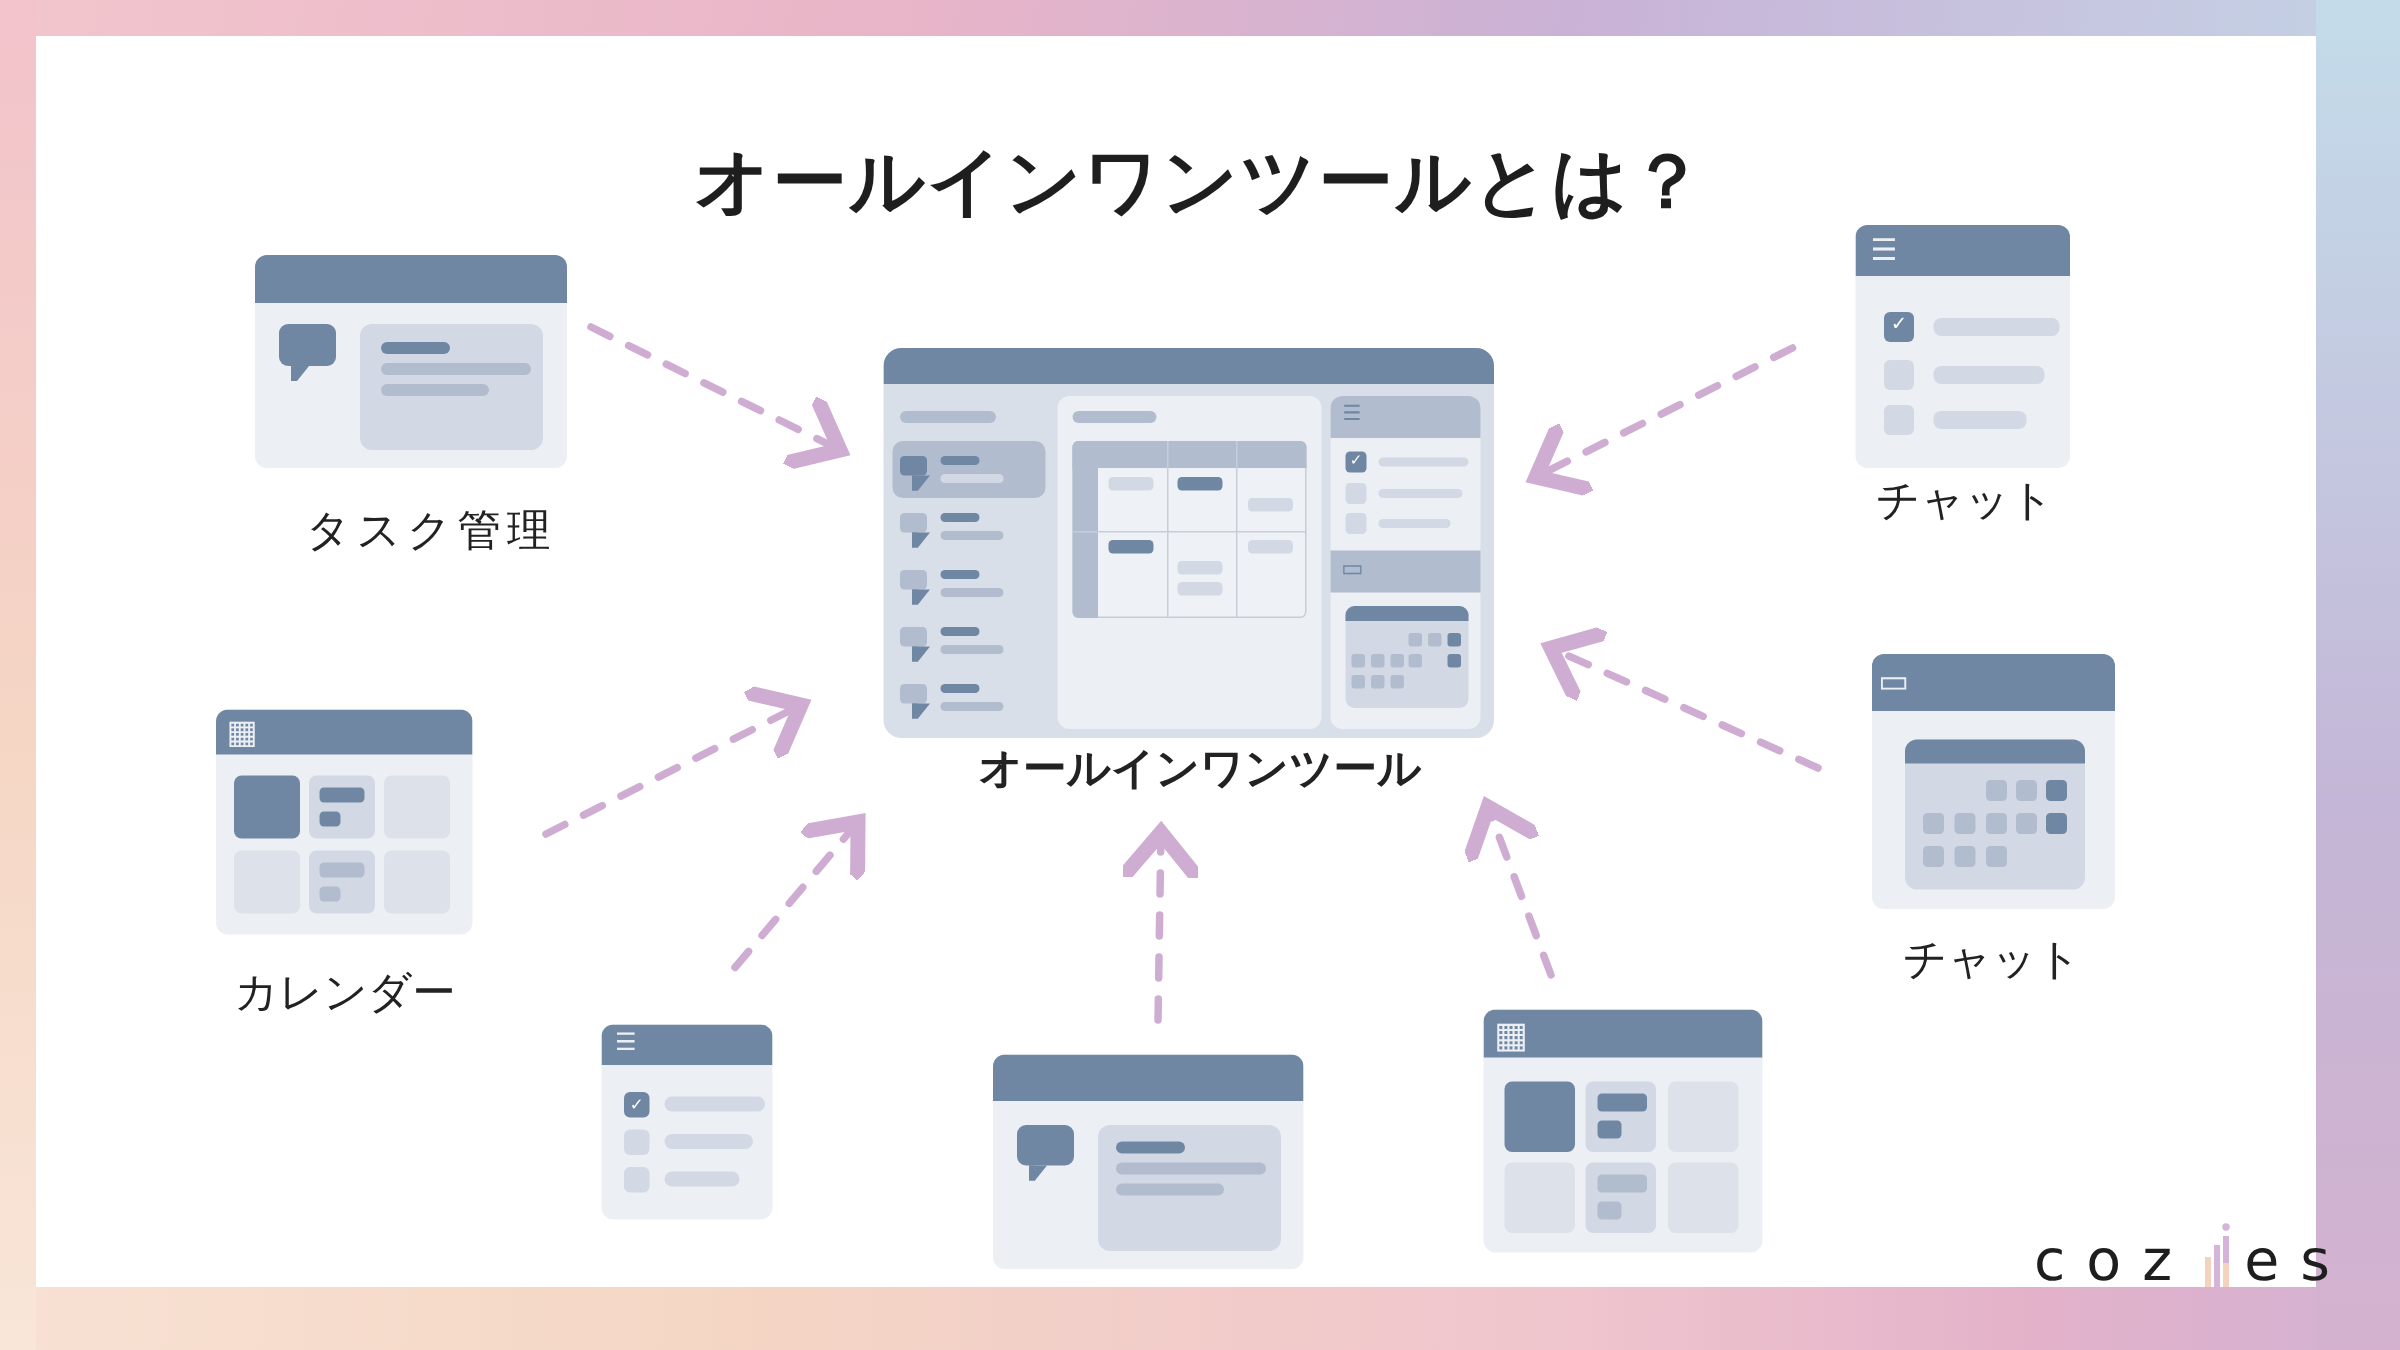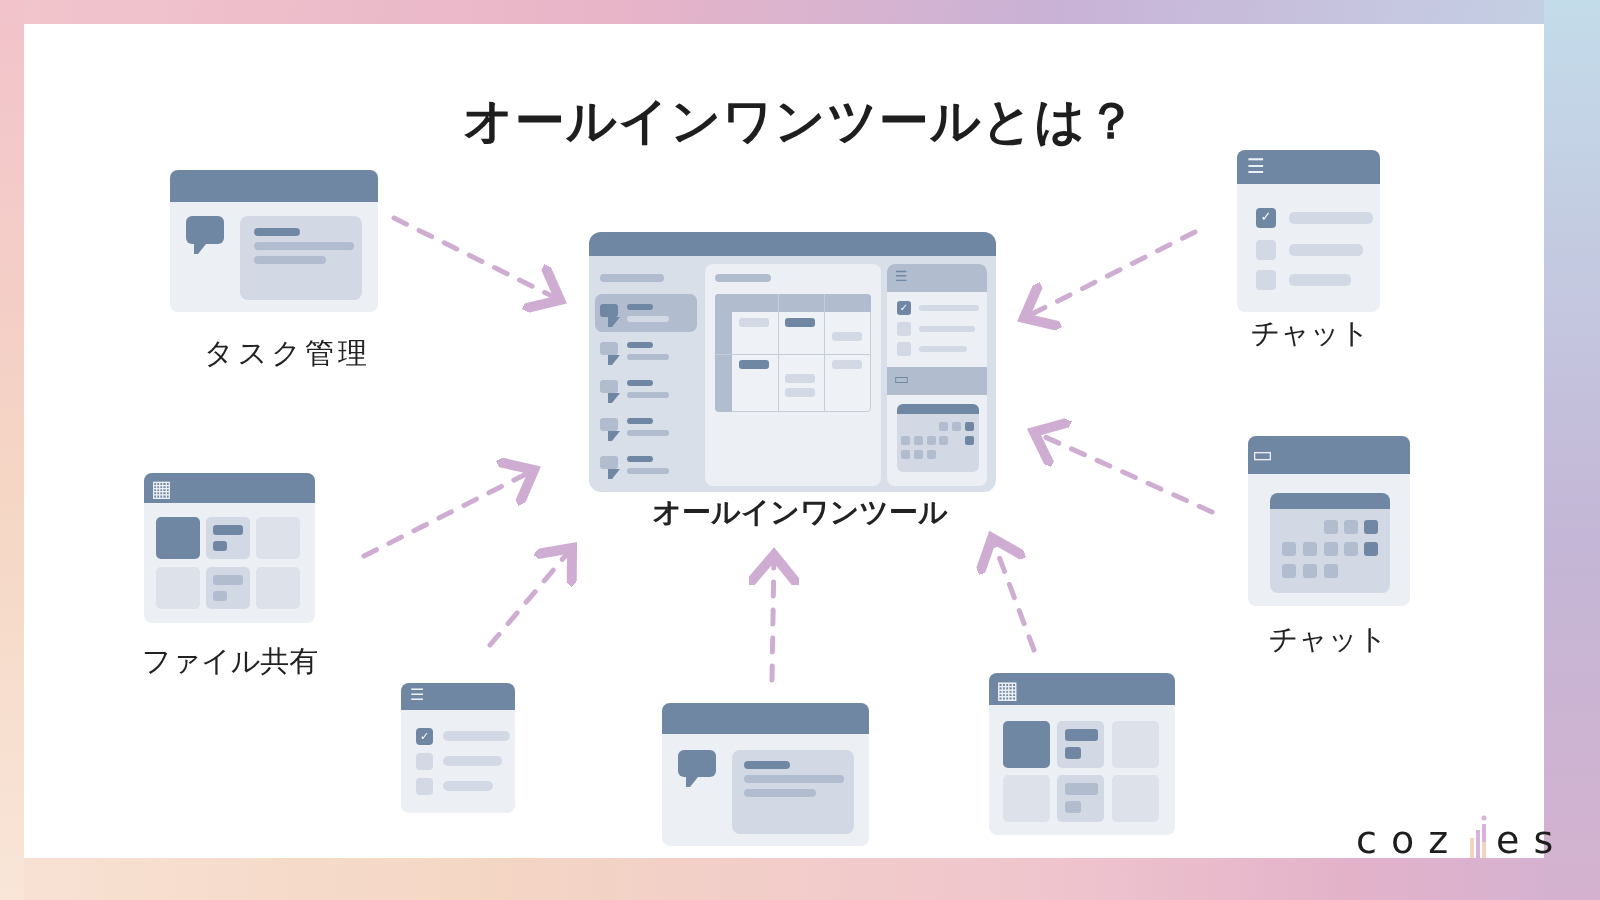--- a/index.html
+++ b/index.html
@@ -121,21 +121,21 @@
   <div class="pill c-light" style="left:62px;top:44px;width:44px;height:42px;"></div>
   <div class="pill c-dark" style="left:69px;top:52px;width:30px;height:10px;border-radius:3px;"></div>
   <div class="pill c-dark" style="left:69px;top:68px;width:14px;height:10px;border-radius:3px;"></div>
   <div class="pill c-pale" style="left:112px;top:44px;width:44px;height:42px;"></div>
   <div class="pill c-pale" style="left:12px;top:94px;width:44px;height:42px;"></div>
   <div class="pill c-light" style="left:62px;top:94px;width:44px;height:42px;"></div>
   <div class="pill c-mid" style="left:69px;top:102px;width:30px;height:10px;border-radius:3px;"></div>
   <div class="pill c-mid" style="left:69px;top:118px;width:14px;height:10px;border-radius:3px;"></div>
   <div class="pill c-pale" style="left:112px;top:94px;width:44px;height:42px;"></div>
 </div>
-<div class="label" style="left:130px;top:642px;width:200px;">ファイル共有</div>
+<div class="label" style="left:130px;top:642px;width:200px;">カレンダー</div>
 
 <div class="win" style="left:1248px;top:436px;width:162px;height:170px;">
   <div class="bar" style="height:38px;"></div>
   <div class="icon-glyph" style="left:4px;top:8px;font-size:22px;">▭</div>
   <div class="pill c-light" style="left:22px;top:57px;width:120px;height:100px;border-radius:8px;"></div>
   <div class="pill c-dark" style="left:22px;top:57px;width:120px;height:16px;border-radius:8px 8px 0 0;"></div>
   <div class="pill c-mid" style="left:76px;top:84px;width:14px;height:14px;border-radius:3px;"></div>
   <div class="pill c-mid" style="left:96px;top:84px;width:14px;height:14px;border-radius:3px;"></div>
   <div class="pill c-dark" style="left:116px;top:84px;width:14px;height:14px;border-radius:3px;"></div>
   <div class="pill c-mid" style="left:34px;top:106px;width:14px;height:14px;border-radius:3px;"></div>

